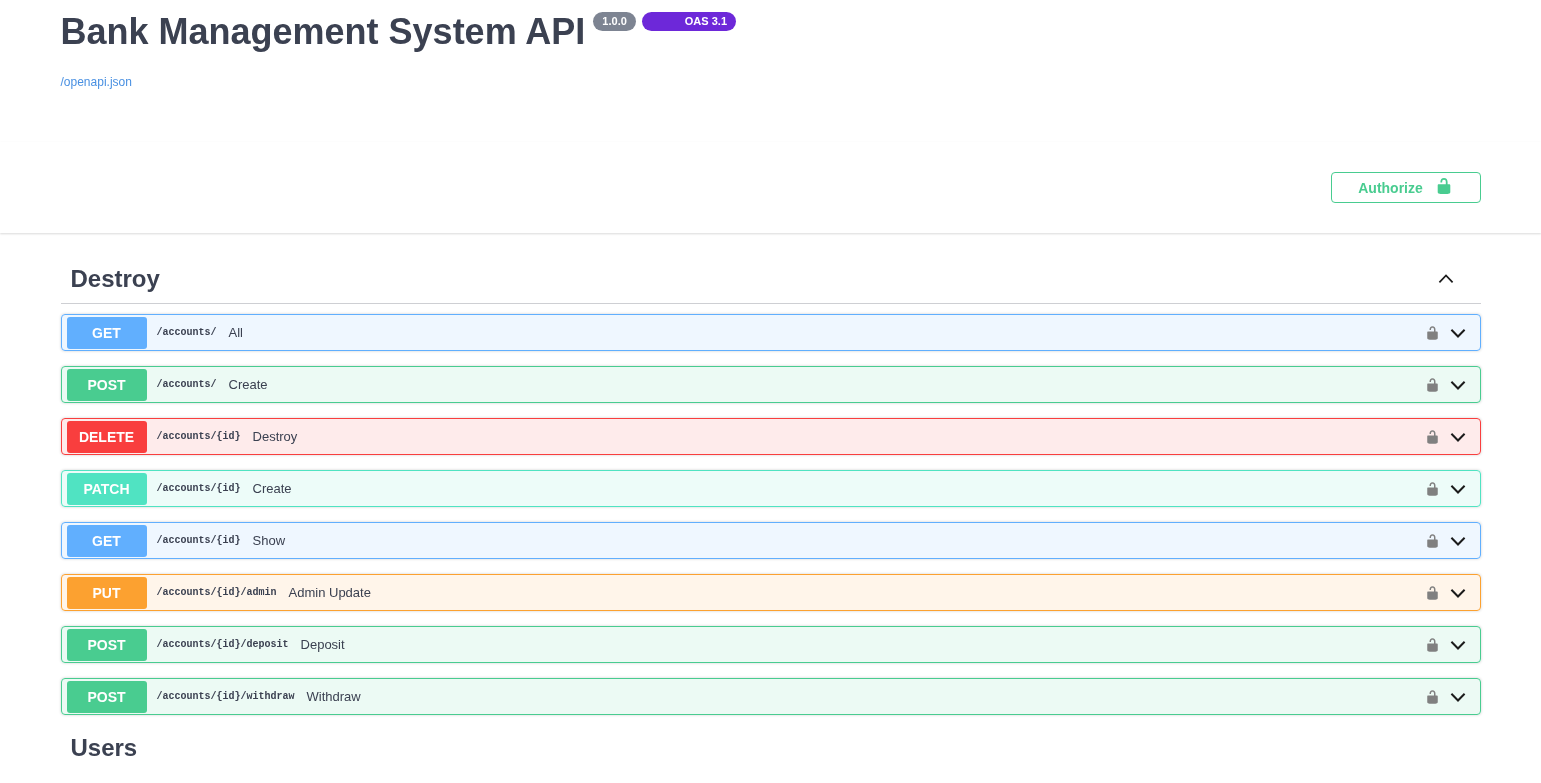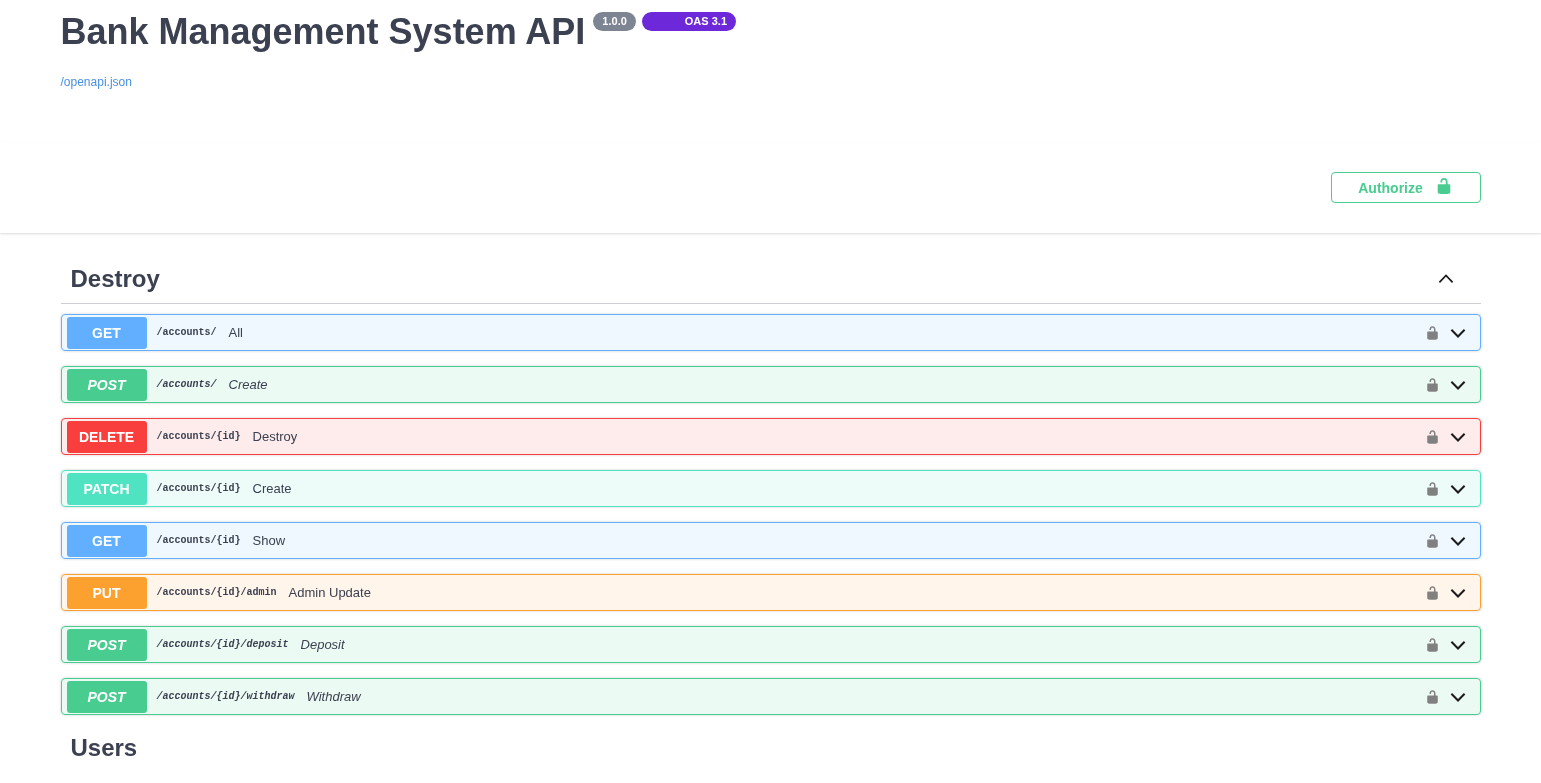--- a/index.html
+++ b/index.html
@@ -55,21 +55,21 @@
 
   .operations { margin-top: 10px; }
   .op-row {
     display: flex; align-items: center;
     height: 37px; margin-bottom: 15px; padding: 0 5px;
     border: 1px solid; border-radius: 4px;
     box-shadow: 0 0 3px rgba(0,0,0,.19);
     cursor: pointer;
   }
   .op-get    { border-color: #61affe; background: rgba(97,175,254,.1); }
-  .op-post   { border-color: #49cc90; background: rgba(73,204,144,.1); font-style: italic; }
+  .op-post   { border-color: #49cc90; background: rgba(73,204,144,.1); }
   .op-delete { border-color: #f93e3e; background: rgba(249,62,62,.1); justify-content: flex-end; }
   .op-patch  { border-color: #50e3c2; background: rgba(80,227,194,.1); }
   .op-put    { border-color: #fca130; background: rgba(252,161,48,.1); }
   .op-get    .badge { background: #61affe; }
   .op-post   .badge { background: #49cc90; }
   .op-delete .badge { background: #f93e3e; }
   .op-patch  .badge { background: #50e3c2; }
   .op-put    .badge { background: #fca130; }
 
   .badge {

